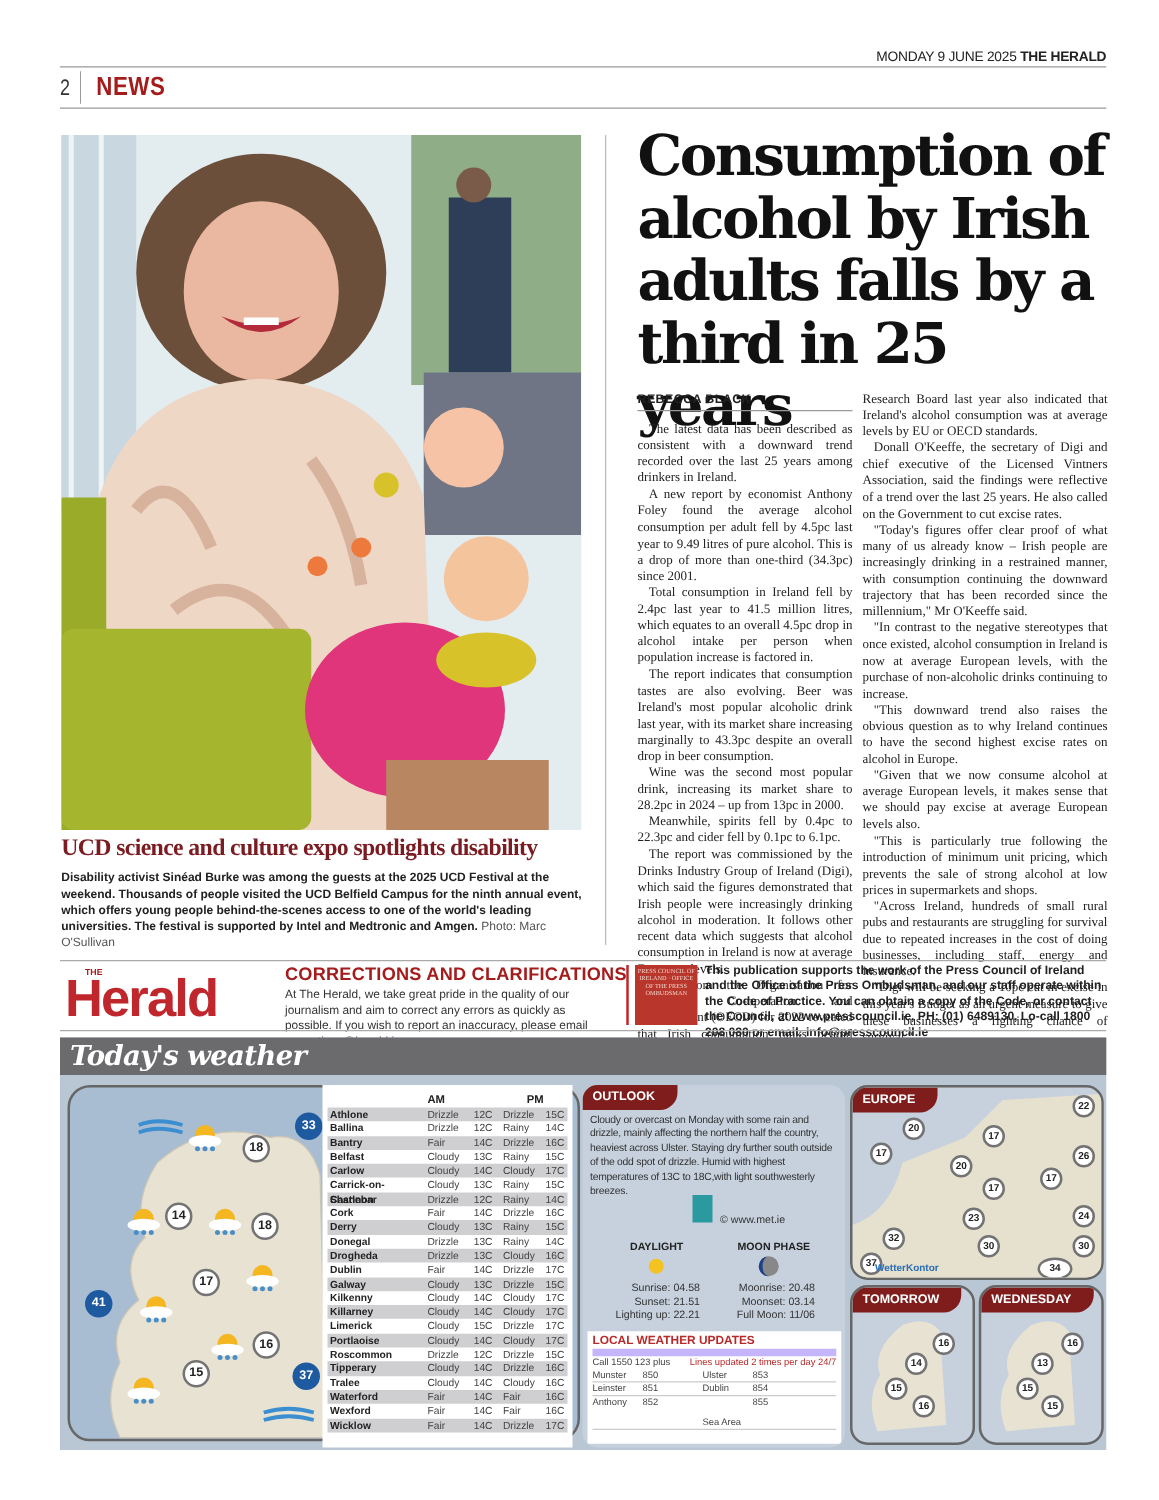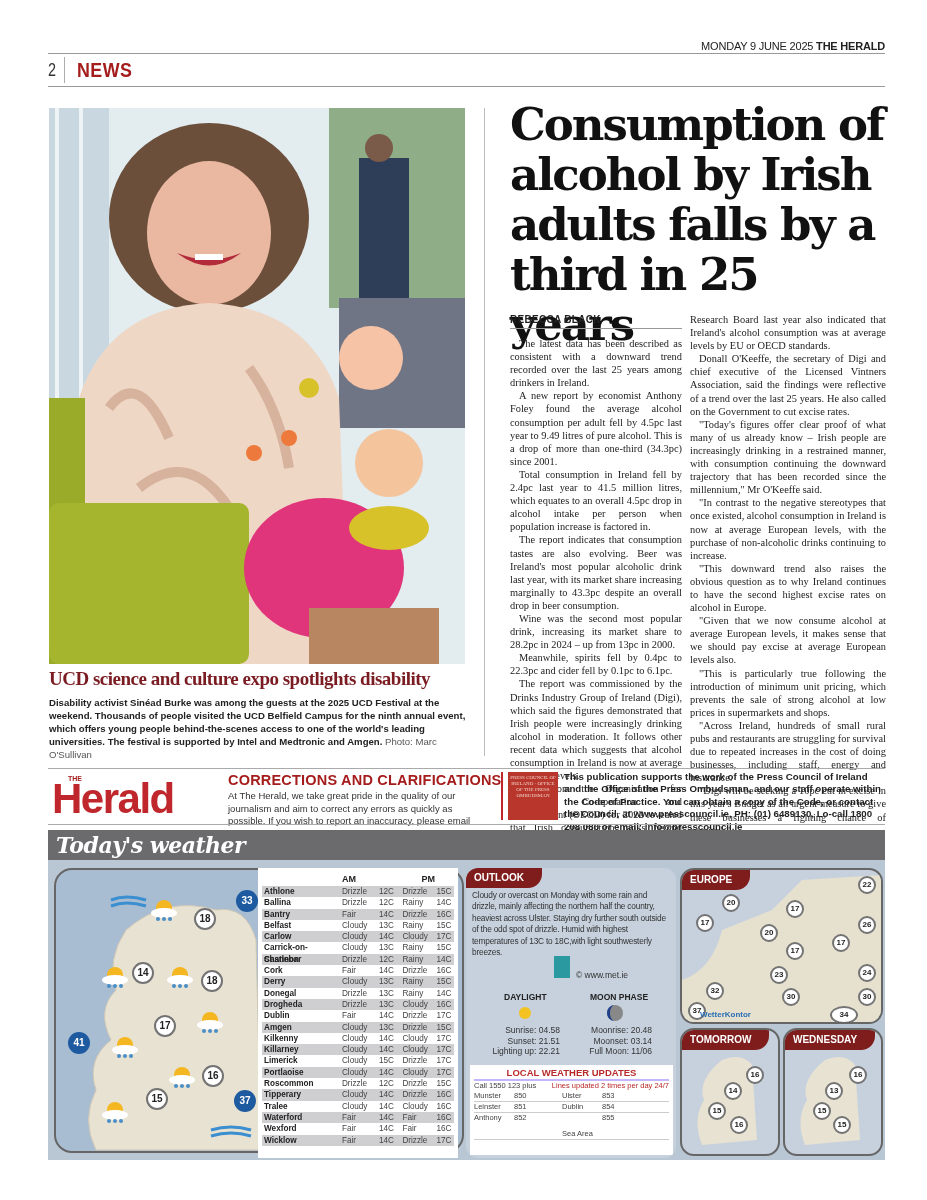--- a/index.html
+++ b/index.html
@@ -47,21 +47,21 @@
 .wicon{position:absolute;width:28px;height:24px}
 .panel{position:absolute;border:2px solid #666;border-radius:14px;background:#c6d1dd;overflow:hidden}
 .panel-tab{position:absolute;left:0;top:0;height:20px;background:#7f1d1d;color:#fff;font:bold 10px/20px "Liberation Sans",sans-serif;padding:0 18px 0 8px;border-radius:0 0 14px 0}
 .outlook{left:418px;top:38px;width:210px;height:290px;border:none;border-radius:12px;background:#c6d1dd}
 .outlook-text{position:absolute;left:6px;top:22px;width:200px;font:8.3px/11.4px "Liberation Sans",sans-serif;color:#333;letter-spacing:-0.2px}
 .met{position:absolute;left:88px;top:88px;width:16px;height:22px;background:#2a9aa0}
 .met-txt{position:absolute;left:110px;top:102px;font:8.5px "Liberation Sans",sans-serif;color:#333}
 .dl-title{position:absolute;font:bold 8.5px "Liberation Sans",sans-serif;color:#222}
 .dl-line{position:absolute;font:8.5px/10.6px "Liberation Sans",sans-serif;color:#333;text-align:right}
 .lwu{position:absolute;left:4px;top:197px;width:203px;height:90px;background:#fff;padding:2px 4px}
-.lwu-title{font:bold 9.5px "Liberation Sans",sans-serif;color:#b82a2a;text-align:center;border-bottom:2px solid #c4b5fd;padding-bottom:1px}
+.lwu-title{font:bold 9.5px "Liberation Sans",sans-serif;color:#b82a2a;text-align:left;border-bottom:6px solid #c4b5fd;padding-bottom:1px}
 .lwu-row{display:flex;font:7.5px/10px "Liberation Sans",sans-serif;color:#444;border-bottom:1px solid #ccc}
 .lwu-foot{font:8px/10.5px "Liberation Sans",sans-serif;color:#333}
 .europe{left:632px;top:38px;width:203px;height:156px}
 .tomorrow{left:632px;top:198px;width:100px;height:128px}
 .wednesday{left:735px;top:198px;width:100px;height:128px}
 </style>
 </head>
 <body>
 
 <div class="abs folio">
@@ -306,21 +306,21 @@
           <span class="c4">16C</span>
         </div>
         <div class="wt-row">
           <span class="city">Dublin</span>
           <span class="c1">Fair</span>
           <span class="c2">14C</span>
           <span class="c3">Drizzle</span>
           <span class="c4">17C</span>
         </div>
         <div class="wt-row alt">
-          <span class="city">Amgen</span>
+          <span class="city">Galway</span>
           <span class="c1">Cloudy</span>
           <span class="c2">13C</span>
           <span class="c3">Drizzle</span>
           <span class="c4">15C</span>
         </div>
         <div class="wt-row">
           <span class="city">Kilkenny</span>
           <span class="c1">Cloudy</span>
           <span class="c2">14C</span>
           <span class="c3">Cloudy</span>

